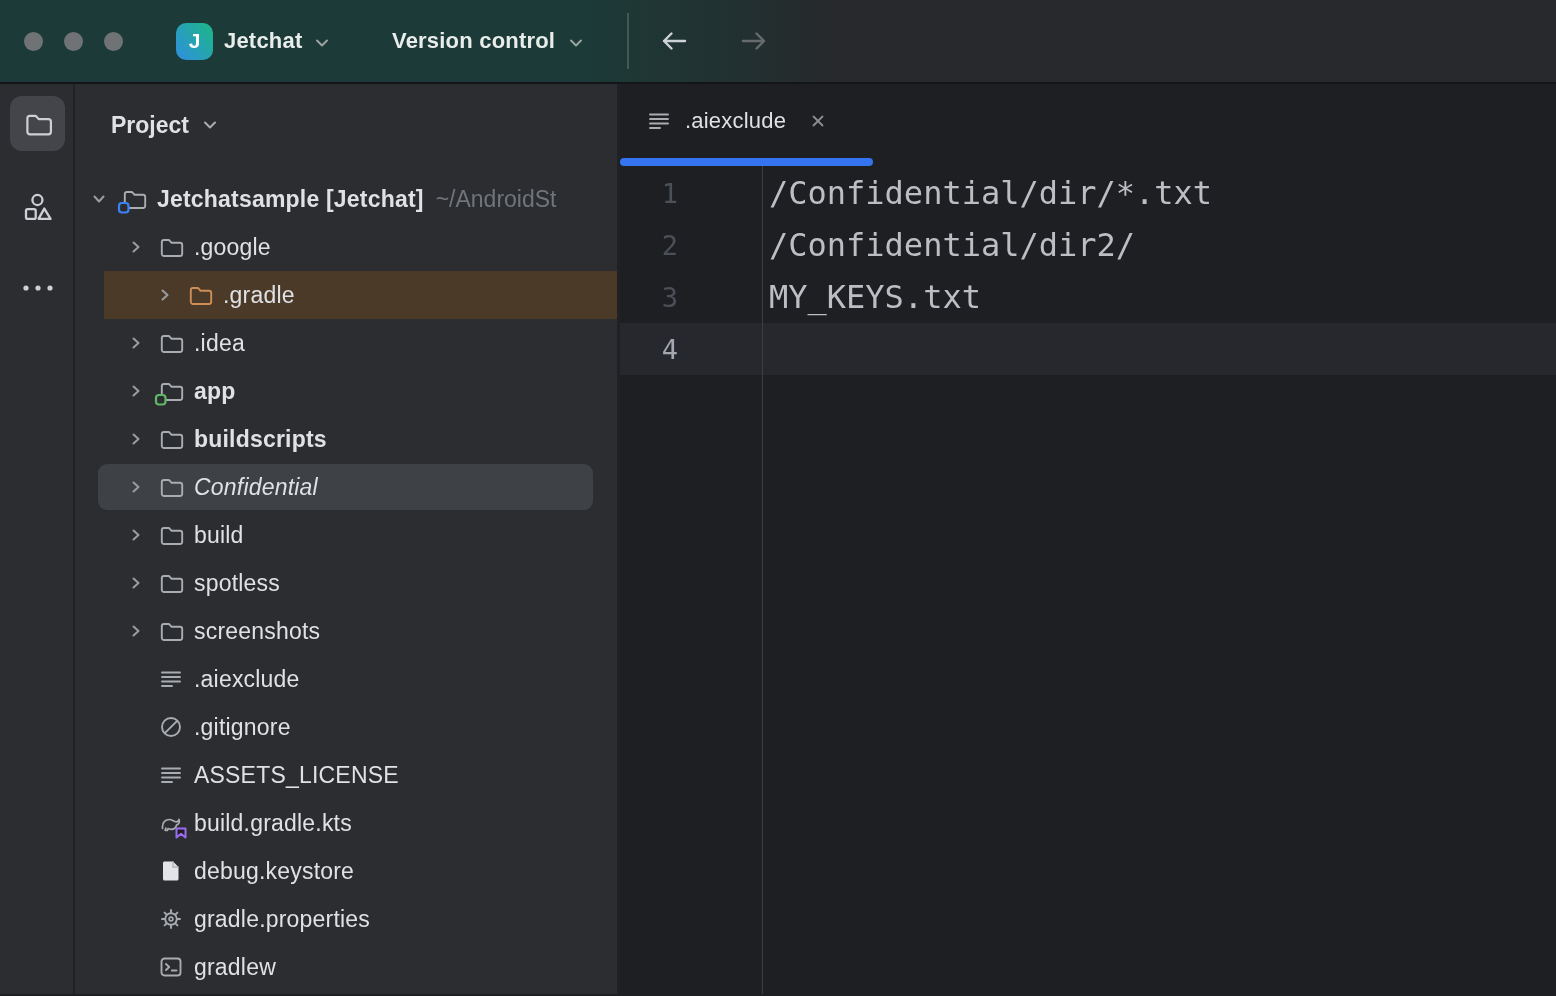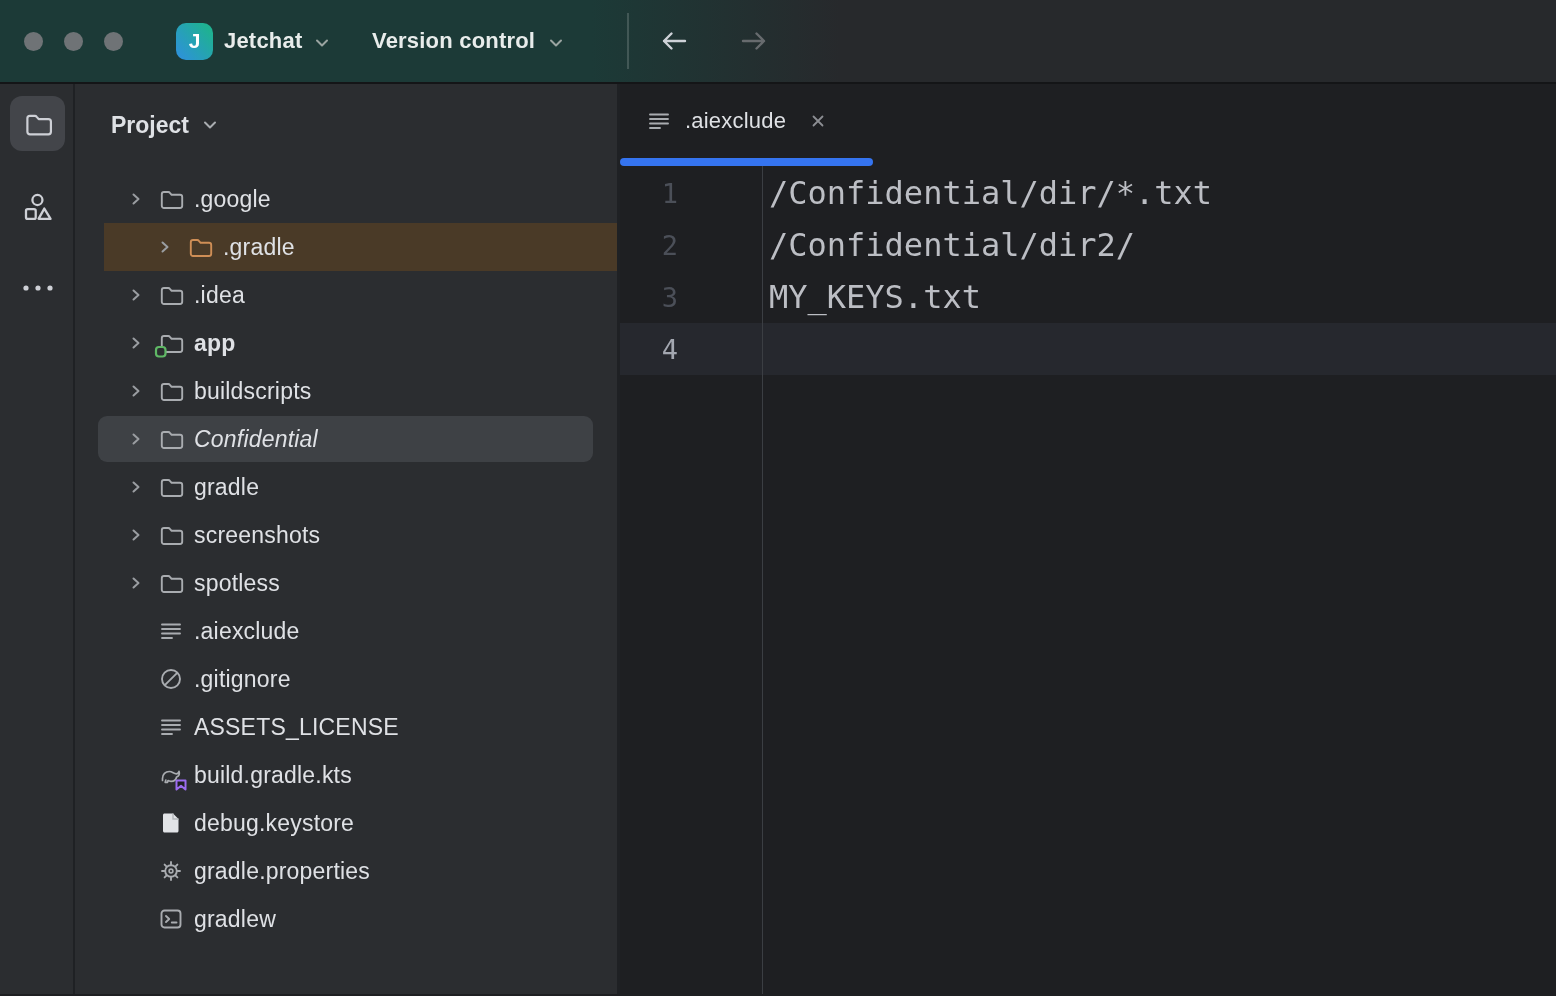--- a/index.html
+++ b/index.html
@@ -14,21 +14,21 @@
   .traffic-lights { position:absolute; left:24px; top:0; height:82px;
     display:flex; align-items:center; gap:21px; }
   .light { width:19px; height:19px; border-radius:50%; background:#6f7376; }
   .project-widget { position:absolute; left:176px; top:0; height:82px;
     display:flex; align-items:center; gap:11px; cursor:default; }
   .applogo { width:37px; height:37px; border-radius:10px;
     background:linear-gradient(50deg,#2f8fe0 0%,#1fb192 85%);
     color:#fff; font-size:21px; font-weight:700;
     display:flex; align-items:center; justify-content:center; }
   .tb-label { color:#e8eceb; font-size:22px; font-weight:600; letter-spacing:.2px; }
-  .vcs-widget { position:absolute; left:372px; top:0; height:82px;
+  .vcs-widget { position:absolute; left:392px; top:0; height:82px;
     display:flex; align-items:center; gap:12px; }
   .tb-chevron { margin-top:3px; }
   .tb-divider { position:absolute; left:627px; top:13px; width:2px; height:56px;
     background:rgba(255,255,255,.16); }
   .nav-btn { position:absolute; top:0; height:82px; width:44px;
     display:flex; align-items:center; justify-content:center; }
   .nav-back { left:652px; } .nav-fwd { left:732px; }
 
   
   .main { display:flex; height:910px; }
@@ -169,20 +169,37 @@
     <aside class="tree-panel">
       <div class="panel-header">
         <span class="panel-title">Project</span>
         <span>
           <svg width="20" height="20" viewBox="0 0 20 20">
               <polyline points="5,7.5 10,12.5 15,7.5" fill="none" stroke="#a9acb0" stroke-width="2" stroke-linecap="round" stroke-linejoin="round"></polyline>
             </svg>
         </span>
       </div>
       <div class="tree" id="tree">
+          <div class="tree-row" style="padding-left: 11px;">
+            <span class="twisty">
+              <svg width="20" height="20" viewBox="0 0 20 20">
+                <polyline points="5.5,7.5 10,12.5 14.5,7.5" fill="none" stroke="#9a9da1" stroke-width="2" stroke-linecap="round" stroke-linejoin="round"></polyline>
+              </svg>
+            </span>
+            <span class="tree-icon">
+              <svg width="26" height="26" viewBox="0 0 26 26">
+                <path d="M3.8 8.2c0-1.2 1-2.2 2.2-2.2h4.3c.6 0 1.2.3 1.6.8l1.7 2h8.4c1.2 0 2.2 1 2.2 2.2v8.8c0 1.2-1 2.2-2.2 2.2H6c-1.2 0-2.2-1-2.2-2.2z" fill="none" stroke="currentColor" stroke-width="1.9" stroke-linejoin="round"></path>
+              </svg>
+              <svg class="badge badge-bl" viewBox="0 0 14 14">
+                <rect x="2" y="2" width="9.5" height="9.5" rx="3" fill="#2b2d30" stroke="#3b82f6" stroke-width="2.2"></rect>
+              </svg>
+            </span>
+            <span class="row-label bold">Jetchatsample [Jetchat]</span>
+            <span class="row-suffix">~/AndroidSt</span>
+          </div>
           <div class="tree-row" style="padding-left: 48px;">
             <span class="twisty">
               <svg width="20" height="20" viewBox="0 0 20 20">
                 <polyline points="7.5,5.5 12.5,10 7.5,14.5" fill="none" stroke="#9a9da1" stroke-width="2" stroke-linecap="round" stroke-linejoin="round"></polyline>
               </svg>
             </span>
             <span class="tree-icon">
               <svg width="26" height="26" viewBox="0 0 26 26">
                 <path d="M3.8 8.2c0-1.2 1-2.2 2.2-2.2h4.3c.6 0 1.2.3 1.6.8l1.7 2h8.4c1.2 0 2.2 1 2.2 2.2v8.8c0 1.2-1 2.2-2.2 2.2H6c-1.2 0-2.2-1-2.2-2.2z" fill="none" stroke="currentColor" stroke-width="1.9" stroke-linejoin="round"></path>
               </svg>
@@ -224,21 +241,21 @@
             <span class="tree-icon">
               <svg width="26" height="26" viewBox="0 0 26 26">
                 <path d="M3.8 8.2c0-1.2 1-2.2 2.2-2.2h4.3c.6 0 1.2.3 1.6.8l1.7 2h8.4c1.2 0 2.2 1 2.2 2.2v8.8c0 1.2-1 2.2-2.2 2.2H6c-1.2 0-2.2-1-2.2-2.2z" fill="none" stroke="currentColor" stroke-width="1.9" stroke-linejoin="round"></path>
               </svg>
               <svg class="badge badge-bl" viewBox="0 0 14 14">
                 <rect x="2" y="2" width="9.5" height="9.5" rx="3" fill="#2b2d30" stroke="#5fb865" stroke-width="2.2"></rect>
               </svg>
             </span>
             <span class="row-label bold">app</span>
           </div>
-          <div class="tree-row" style="padding-left: 48px;">
+          <div class="tree-row" style="padding-left: 48px; font-weight: bold;">
             <span class="twisty">
               <svg width="20" height="20" viewBox="0 0 20 20">
                 <polyline points="7.5,5.5 12.5,10 7.5,14.5" fill="none" stroke="#9a9da1" stroke-width="2" stroke-linecap="round" stroke-linejoin="round"></polyline>
               </svg>
             </span>
             <span class="tree-icon">
               <svg width="26" height="26" viewBox="0 0 26 26">
                 <path d="M3.8 8.2c0-1.2 1-2.2 2.2-2.2h4.3c.6 0 1.2.3 1.6.8l1.7 2h8.4c1.2 0 2.2 1 2.2 2.2v8.8c0 1.2-1 2.2-2.2 2.2H6c-1.2 0-2.2-1-2.2-2.2z" fill="none" stroke="currentColor" stroke-width="1.9" stroke-linejoin="round"></path>
               </svg>
             </span>
@@ -261,47 +278,47 @@
             <span class="twisty">
               <svg width="20" height="20" viewBox="0 0 20 20">
                 <polyline points="7.5,5.5 12.5,10 7.5,14.5" fill="none" stroke="#9a9da1" stroke-width="2" stroke-linecap="round" stroke-linejoin="round"></polyline>
               </svg>
             </span>
             <span class="tree-icon">
               <svg width="26" height="26" viewBox="0 0 26 26">
                 <path d="M3.8 8.2c0-1.2 1-2.2 2.2-2.2h4.3c.6 0 1.2.3 1.6.8l1.7 2h8.4c1.2 0 2.2 1 2.2 2.2v8.8c0 1.2-1 2.2-2.2 2.2H6c-1.2 0-2.2-1-2.2-2.2z" fill="none" stroke="currentColor" stroke-width="1.9" stroke-linejoin="round"></path>
               </svg>
             </span>
-            <span class="row-label">gradle</span>
+            <span class="row-label">build</span>
+          </div>
+          <div class="tree-row" style="padding-left: 48px;">
+            <span class="twisty">
+              <svg width="20" height="20" viewBox="0 0 20 20">
+                <polyline points="7.5,5.5 12.5,10 7.5,14.5" fill="none" stroke="#9a9da1" stroke-width="2" stroke-linecap="round" stroke-linejoin="round"></polyline>
+              </svg>
+            </span>
+            <span class="tree-icon">
+              <svg width="26" height="26" viewBox="0 0 26 26">
+                <path d="M3.8 8.2c0-1.2 1-2.2 2.2-2.2h4.3c.6 0 1.2.3 1.6.8l1.7 2h8.4c1.2 0 2.2 1 2.2 2.2v8.8c0 1.2-1 2.2-2.2 2.2H6c-1.2 0-2.2-1-2.2-2.2z" fill="none" stroke="currentColor" stroke-width="1.9" stroke-linejoin="round"></path>
+              </svg>
+            </span>
+            <span class="row-label">spotless</span>
           </div>
           <div class="tree-row" style="padding-left: 48px;">
             <span class="twisty">
               <svg width="20" height="20" viewBox="0 0 20 20">
                 <polyline points="7.5,5.5 12.5,10 7.5,14.5" fill="none" stroke="#9a9da1" stroke-width="2" stroke-linecap="round" stroke-linejoin="round"></polyline>
               </svg>
             </span>
             <span class="tree-icon">
               <svg width="26" height="26" viewBox="0 0 26 26">
                 <path d="M3.8 8.2c0-1.2 1-2.2 2.2-2.2h4.3c.6 0 1.2.3 1.6.8l1.7 2h8.4c1.2 0 2.2 1 2.2 2.2v8.8c0 1.2-1 2.2-2.2 2.2H6c-1.2 0-2.2-1-2.2-2.2z" fill="none" stroke="currentColor" stroke-width="1.9" stroke-linejoin="round"></path>
               </svg>
             </span>
             <span class="row-label">screenshots</span>
-          </div>
-          <div class="tree-row" style="padding-left: 48px;">
-            <span class="twisty">
-              <svg width="20" height="20" viewBox="0 0 20 20">
-                <polyline points="7.5,5.5 12.5,10 7.5,14.5" fill="none" stroke="#9a9da1" stroke-width="2" stroke-linecap="round" stroke-linejoin="round"></polyline>
-              </svg>
-            </span>
-            <span class="tree-icon">
-              <svg width="26" height="26" viewBox="0 0 26 26">
-                <path d="M3.8 8.2c0-1.2 1-2.2 2.2-2.2h4.3c.6 0 1.2.3 1.6.8l1.7 2h8.4c1.2 0 2.2 1 2.2 2.2v8.8c0 1.2-1 2.2-2.2 2.2H6c-1.2 0-2.2-1-2.2-2.2z" fill="none" stroke="currentColor" stroke-width="1.9" stroke-linejoin="round"></path>
-              </svg>
-            </span>
-            <span class="row-label">spotless</span>
           </div>
           <div class="tree-row" style="padding-left: 48px;">
             <span class="twisty"></span>
             <span class="tree-icon">
               <svg width="26" height="26" viewBox="0 0 26 26">
                 <g stroke="currentColor" stroke-width="1.9" stroke-linecap="round">
                   <line x1="4" y1="6.5" x2="22" y2="6.5"></line>
                   <line x1="4" y1="11" x2="22" y2="11"></line>
                   <line x1="4" y1="15.5" x2="22" y2="15.5"></line>
                   <line x1="4" y1="20" x2="14" y2="20"></line>

